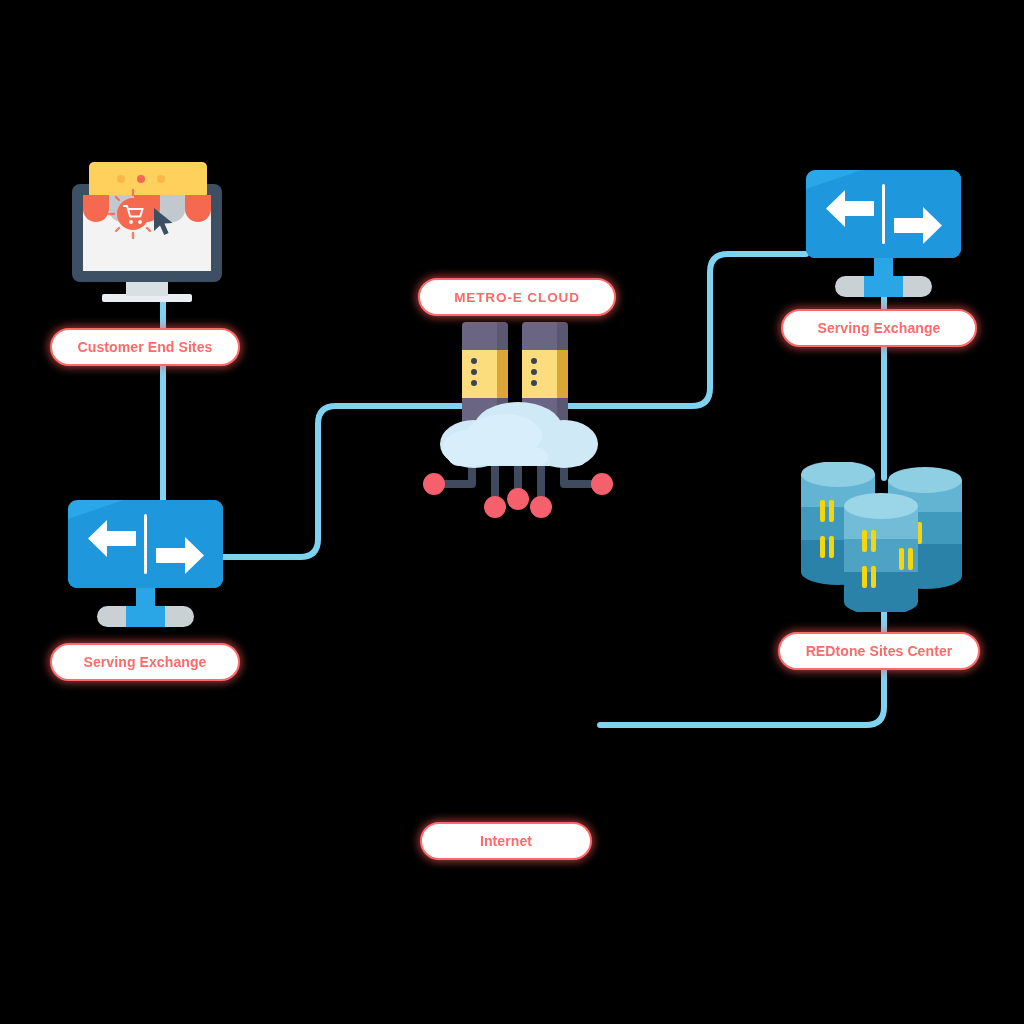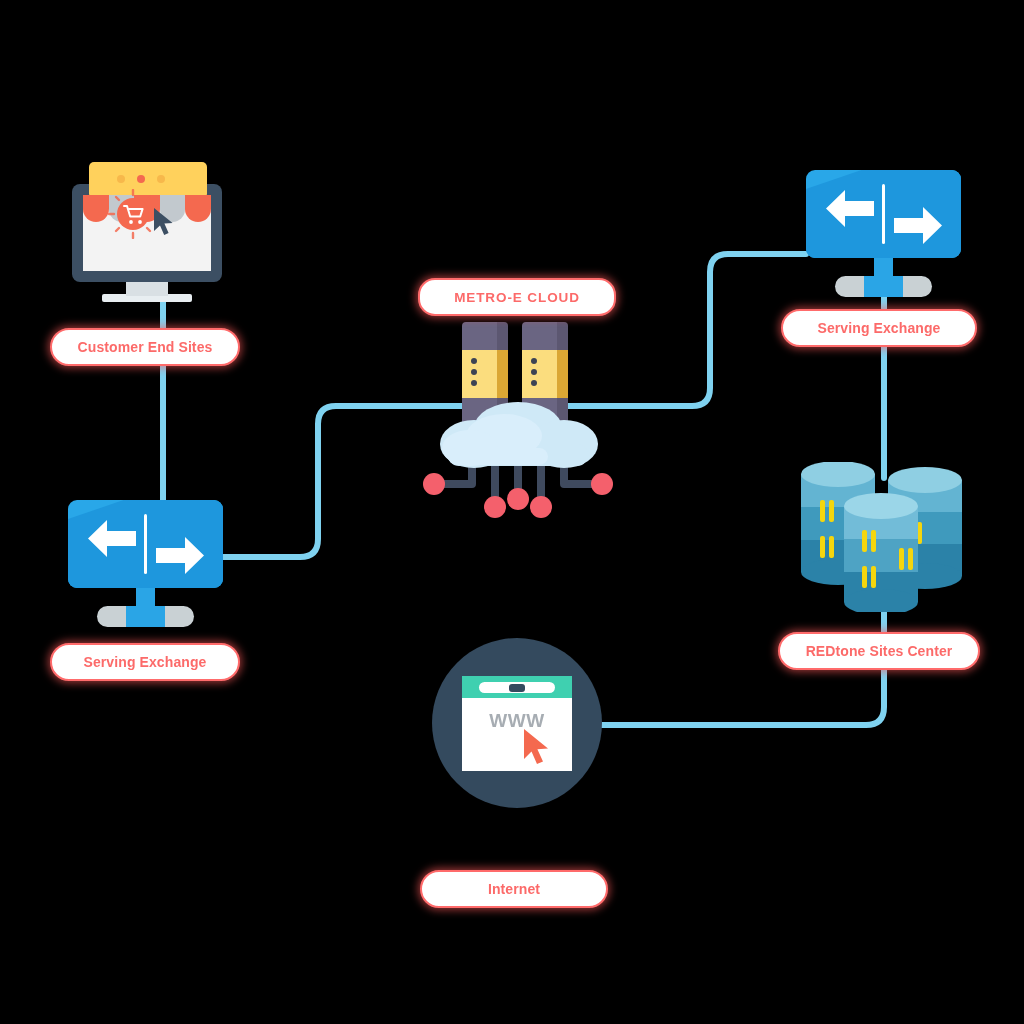--- a/index.html
+++ b/index.html
@@ -44,21 +44,20 @@
     align-items: center;
     justify-content: center;
     text-align: center;
     white-space: nowrap;
     box-shadow: 0 0 9px 2px rgba(255,90,90,0.60);
     z-index: 6;
   }
   .pill.caps {
     letter-spacing: 0.9px;
     font-size: 13.5px;
-    border-radius: 17px;
   }
 
   
   .node {
     position: absolute;
     z-index: 4;
   }
 
   
   .shop-wrap { left: 72px; top: 162px; width: 150px; height: 145px; }
@@ -397,30 +396,18 @@
           <rect x="112" y="86" width="5" height="22" rx="2"></rect>
         </g>
       </g>
     </svg>
   </div>
 
   <div class="pill" style="left:778px; top:632px; width:202px; height:38px;">
     <span>REDtone Sites Center</span>
   </div>
 
-  <div class="node net-wrap">
-    <div class="net-circle"></div>
-    <div class="net-browser">
-      <div class="net-titlebar"></div>
-      <div class="net-addr"></div>
-      <div class="net-addr-knob"></div>
-      <div class="net-www">WWW</div>
-      <svg class="net-cursor" width="34" height="40" viewBox="0 0 34 40" xmlns="http://www.w3.org/2000/svg">
-        <path d="M2 1 L2 31 L9.5 23.5 L15 36 L21 33.4 L15.4 21.2 L26 20.4 Z" fill="#f4694f"></path>
-      </svg>
-    </div>
-  </div>
-
-  <div class="pill" style="left:420px; top:822px; width:188px; height:38px;margin-top:48px;">
+
+  <div class="pill" style="left:420px; top:822px; width:172px; height:38px;">
     <span>Internet</span>
   </div>
 
 </div>
 
 </body></html>

